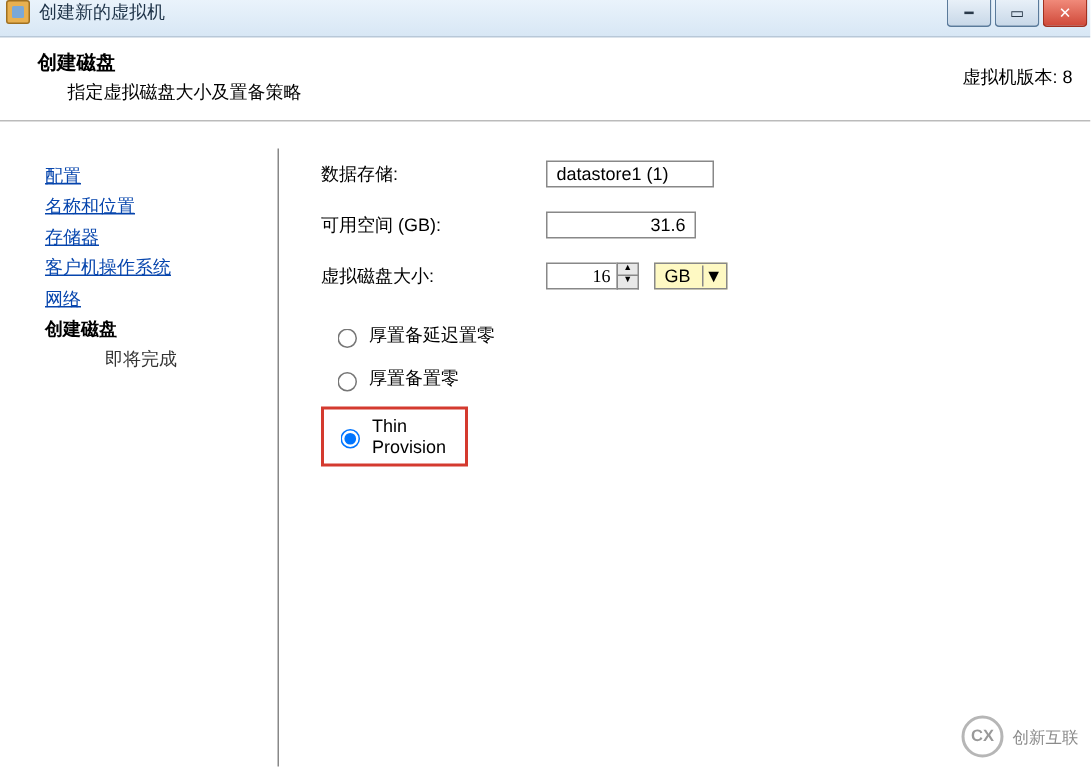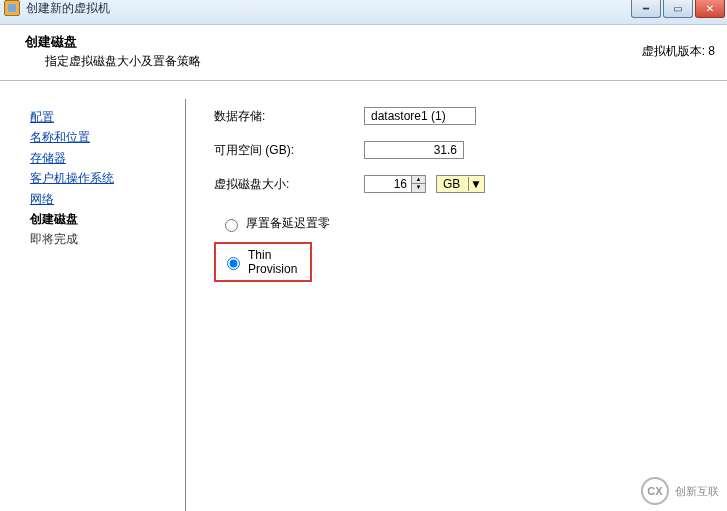--- a/index.html
+++ b/index.html
@@ -81,21 +81,21 @@
     position: relative;
   }
   .sidebar::after {
     content: "";
     position: absolute;
     bottom: 0; left: 0; right: 0;
     border-bottom: 1px solid #888;
   }
   .nav-link { color: #0645ad; text-decoration: underline; cursor: pointer; line-height: 1.7; }
   .nav-current { font-weight: bold; line-height: 1.7; }
-  .nav-item { line-height: 1.7; color: #333; }
+  .nav-item { line-height: 1.7; color: #333; margin-left: 40px; }
   .main {
     flex: 1;
     padding: 8px 20px 8px 28px;
     border-bottom: 1px solid #888;
   }
   .row { display: flex; align-items: center; margin-bottom: 16px; }
   .row .label { width: 150px; }
   .value-box {
     border: 1px solid #888;
     background: #fff;
@@ -109,21 +109,21 @@
   .ds-box { width: 112px; }
   .spinner {
     display: flex;
     align-items: center;
   }
   .spinner input {
     width: 48px; height: 18px;
     border: 1px solid #888;
     text-align: right;
     padding: 0 4px;
-    font-family: Liberation Sans, sans-serif;
+    font-family: Liberation Serif, serif;
     font-size: 12px;
   }
   .spin-btns { display: flex; flex-direction: column; margin-left: -1px; }
   .spin-btn {
     width: 15px; height: 9px;
     border: 1px solid #888;
     background: #e8e8e8;
     font-size: 6px;
     line-height: 6px;
     text-align: center;
@@ -229,20 +229,24 @@
         <span>GB</span>
         <span class="arrow">▼</span>
       </div>
     </div>
 
     <div class="radios">
       <label class="radio-row">
         <input type="radio" name="prov" style="">
         <span>厚置备延迟置零</span>
       </label>
+      <label class="radio-row">
+        <input type="radio" name="prov" style="">
+        <span>厚置备置零</span>
+      </label>
       <label class="radio-row highlight">
         <input type="radio" name="prov" checked="" style="">
         <span>Thin Provision</span>
       </label>
     </div>
   </div>
 </div>
 
 <div class="watermark">
   <div class="wm-circle">CX</div>

